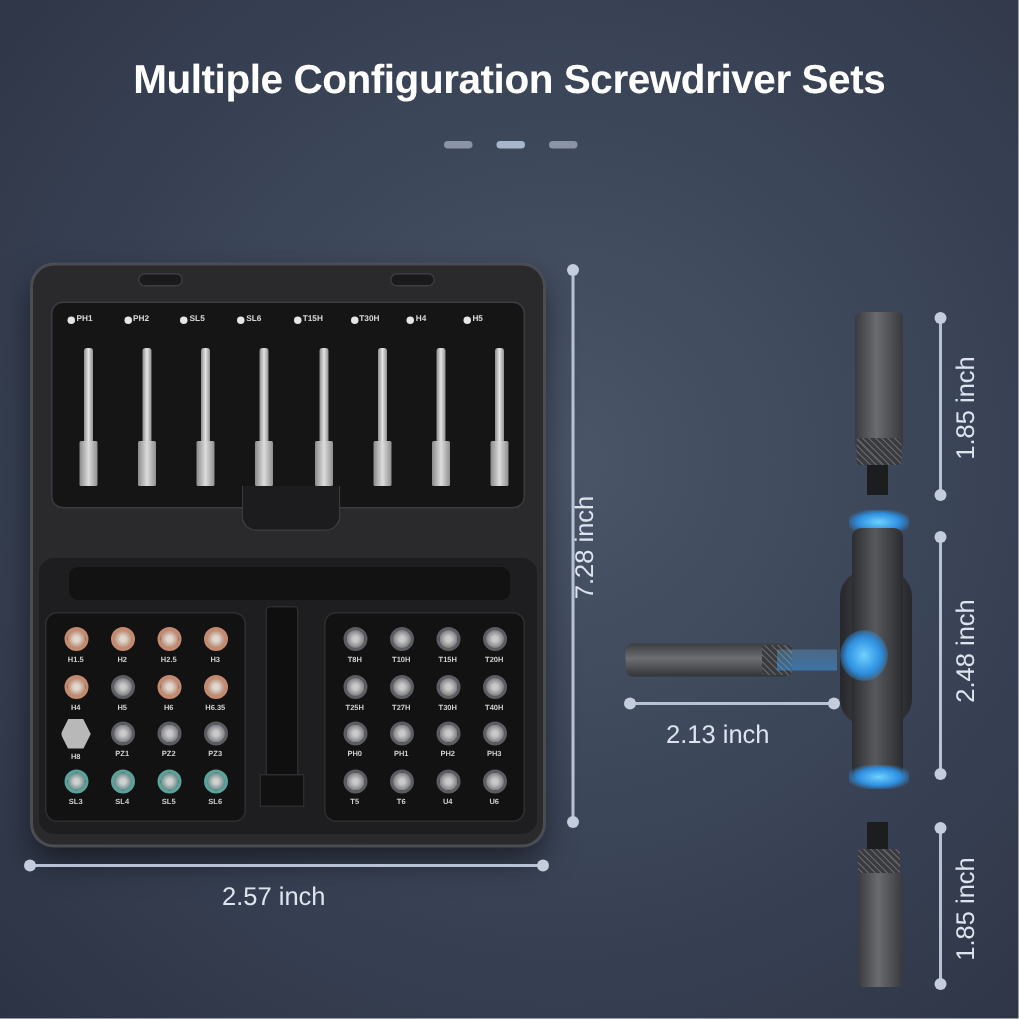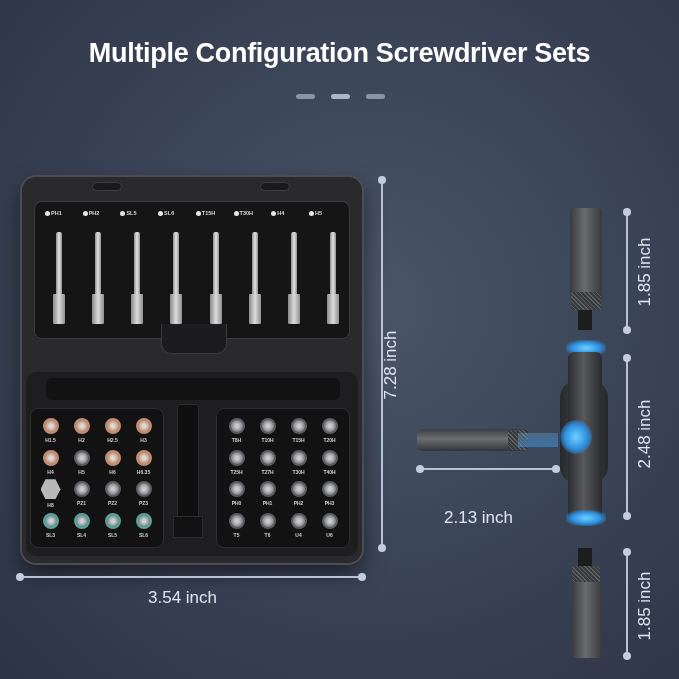--- a/index.html
+++ b/index.html
@@ -291,21 +291,21 @@
           <div class="cap silver"></div>
           <div class="cell-label">U6</div>
         </div>
       </div>
   </div>
 </div>
 
 <div class="dim-h" style="left:20px;top:576px;width:342px;"></div>
 <div class="dot" style="left:16px;top:573px;"></div>
 <div class="dot" style="left:358px;top:573px;"></div>
-<div class="dim-text" style="left:148px;top:588px;">3.54 inch</div>
+<div class="dim-text" style="left:148px;top:588px;">2.57 inch</div>
 
 <div class="dim-v" style="left:381px;top:180px;height:368px;"></div>
 <div class="dot" style="left:378px;top:176px;"></div>
 <div class="dot" style="left:378px;top:544px;"></div>
 <div class="dim-text rot" style="left:356px;top:355px;">7.28 inch</div>
 
 <div class="ext" style="left:570px;top:208px;width:32px;height:92px;"></div>
 <div class="knurl" style="left:571px;top:292px;width:30px;height:18px;"></div>
 <div style="position:absolute;left:578px;top:310px;width:14px;height:20px;background:#1c1d1f;"></div>
 <div class="glow" style="left:566px;top:340px;width:40px;height:16px;"></div>
@@ -329,18 +329,18 @@
 <div class="dim-text rot" style="left:610px;top:262px;">1.85 inch</div>
 
 <div class="dim-v" style="left:626px;top:358px;height:158px;"></div>
 <div class="dot" style="left:623px;top:354px;"></div>
 <div class="dot" style="left:623px;top:512px;"></div>
 <div class="dim-text rot" style="left:610px;top:424px;">2.48 inch</div>
 
 <div class="dim-h" style="left:420px;top:468px;width:136px;"></div>
 <div class="dot" style="left:416px;top:465px;"></div>
 <div class="dot" style="left:552px;top:465px;"></div>
-<div class="dim-text" style="left:444px;top:508px;">2.13 inch</div>
+<div class="dim-text" style="left:444px;top:480px;">2.13 inch</div>
 
 <div class="dim-v" style="left:626px;top:552px;height:104px;"></div>
 <div class="dot" style="left:623px;top:548px;"></div>
 <div class="dot" style="left:623px;top:652px;"></div>
 <div class="dim-text rot" style="left:610px;top:596px;">1.85 inch</div>
 
 </body></html>

